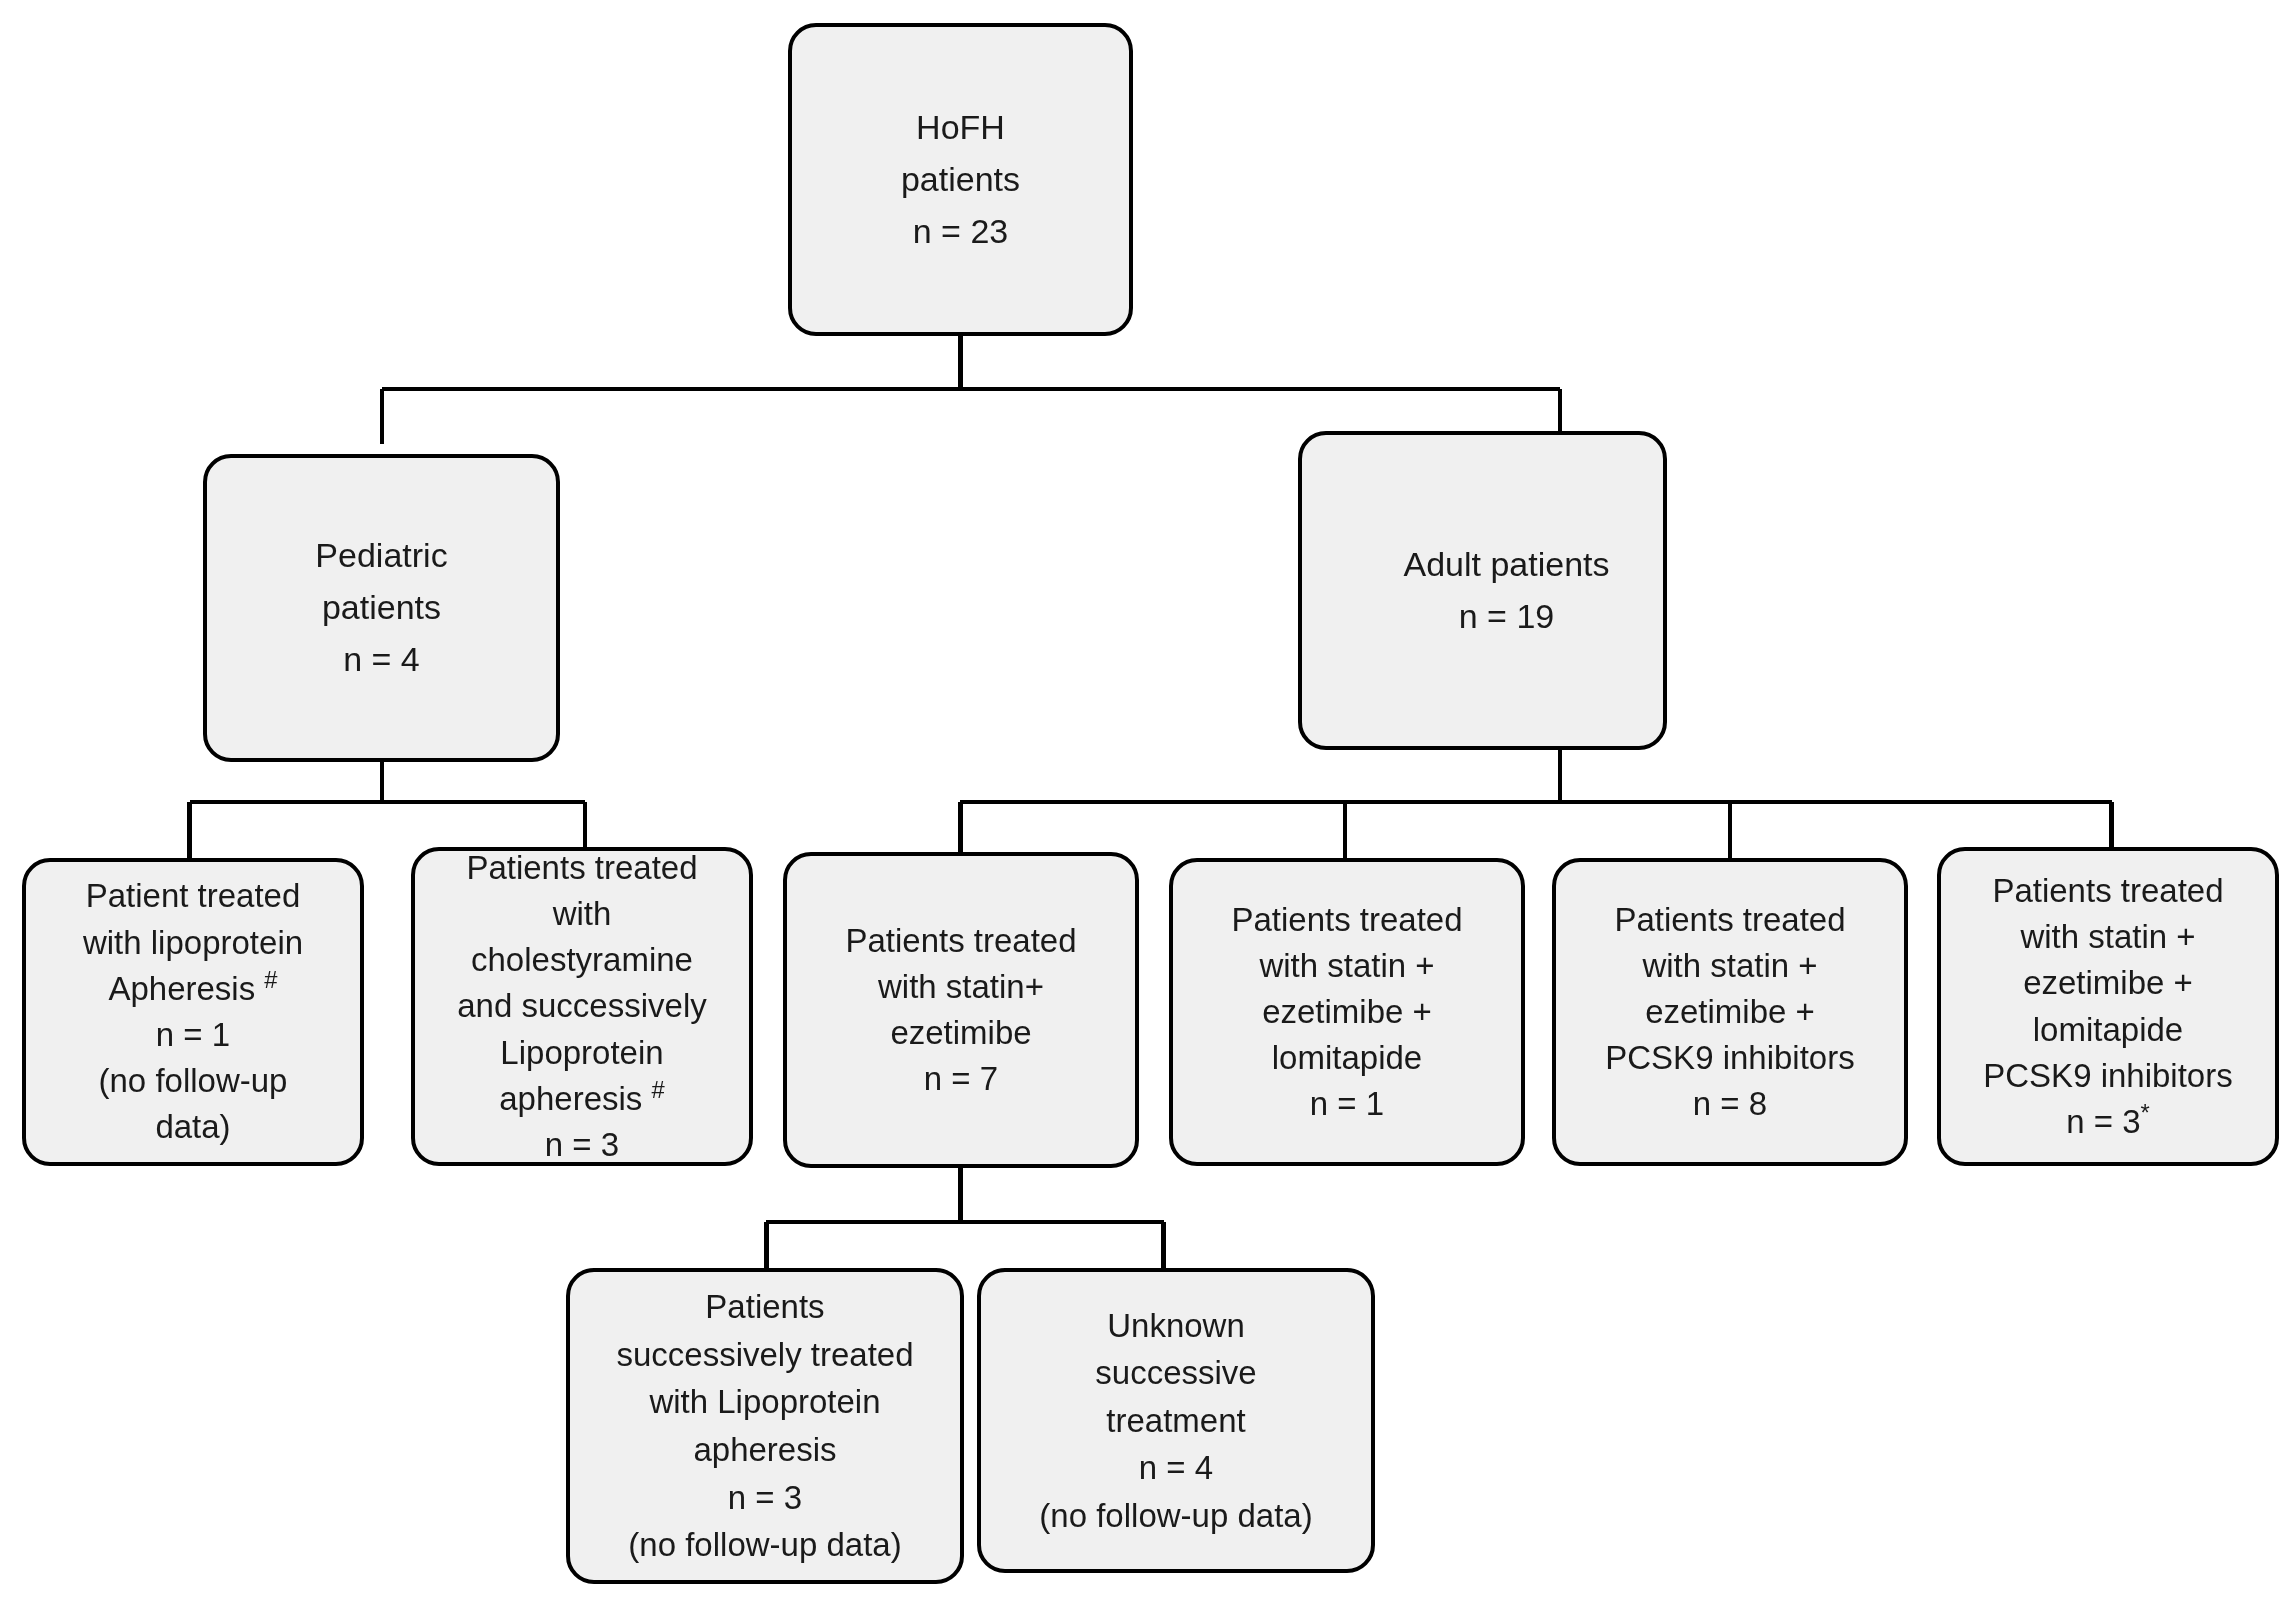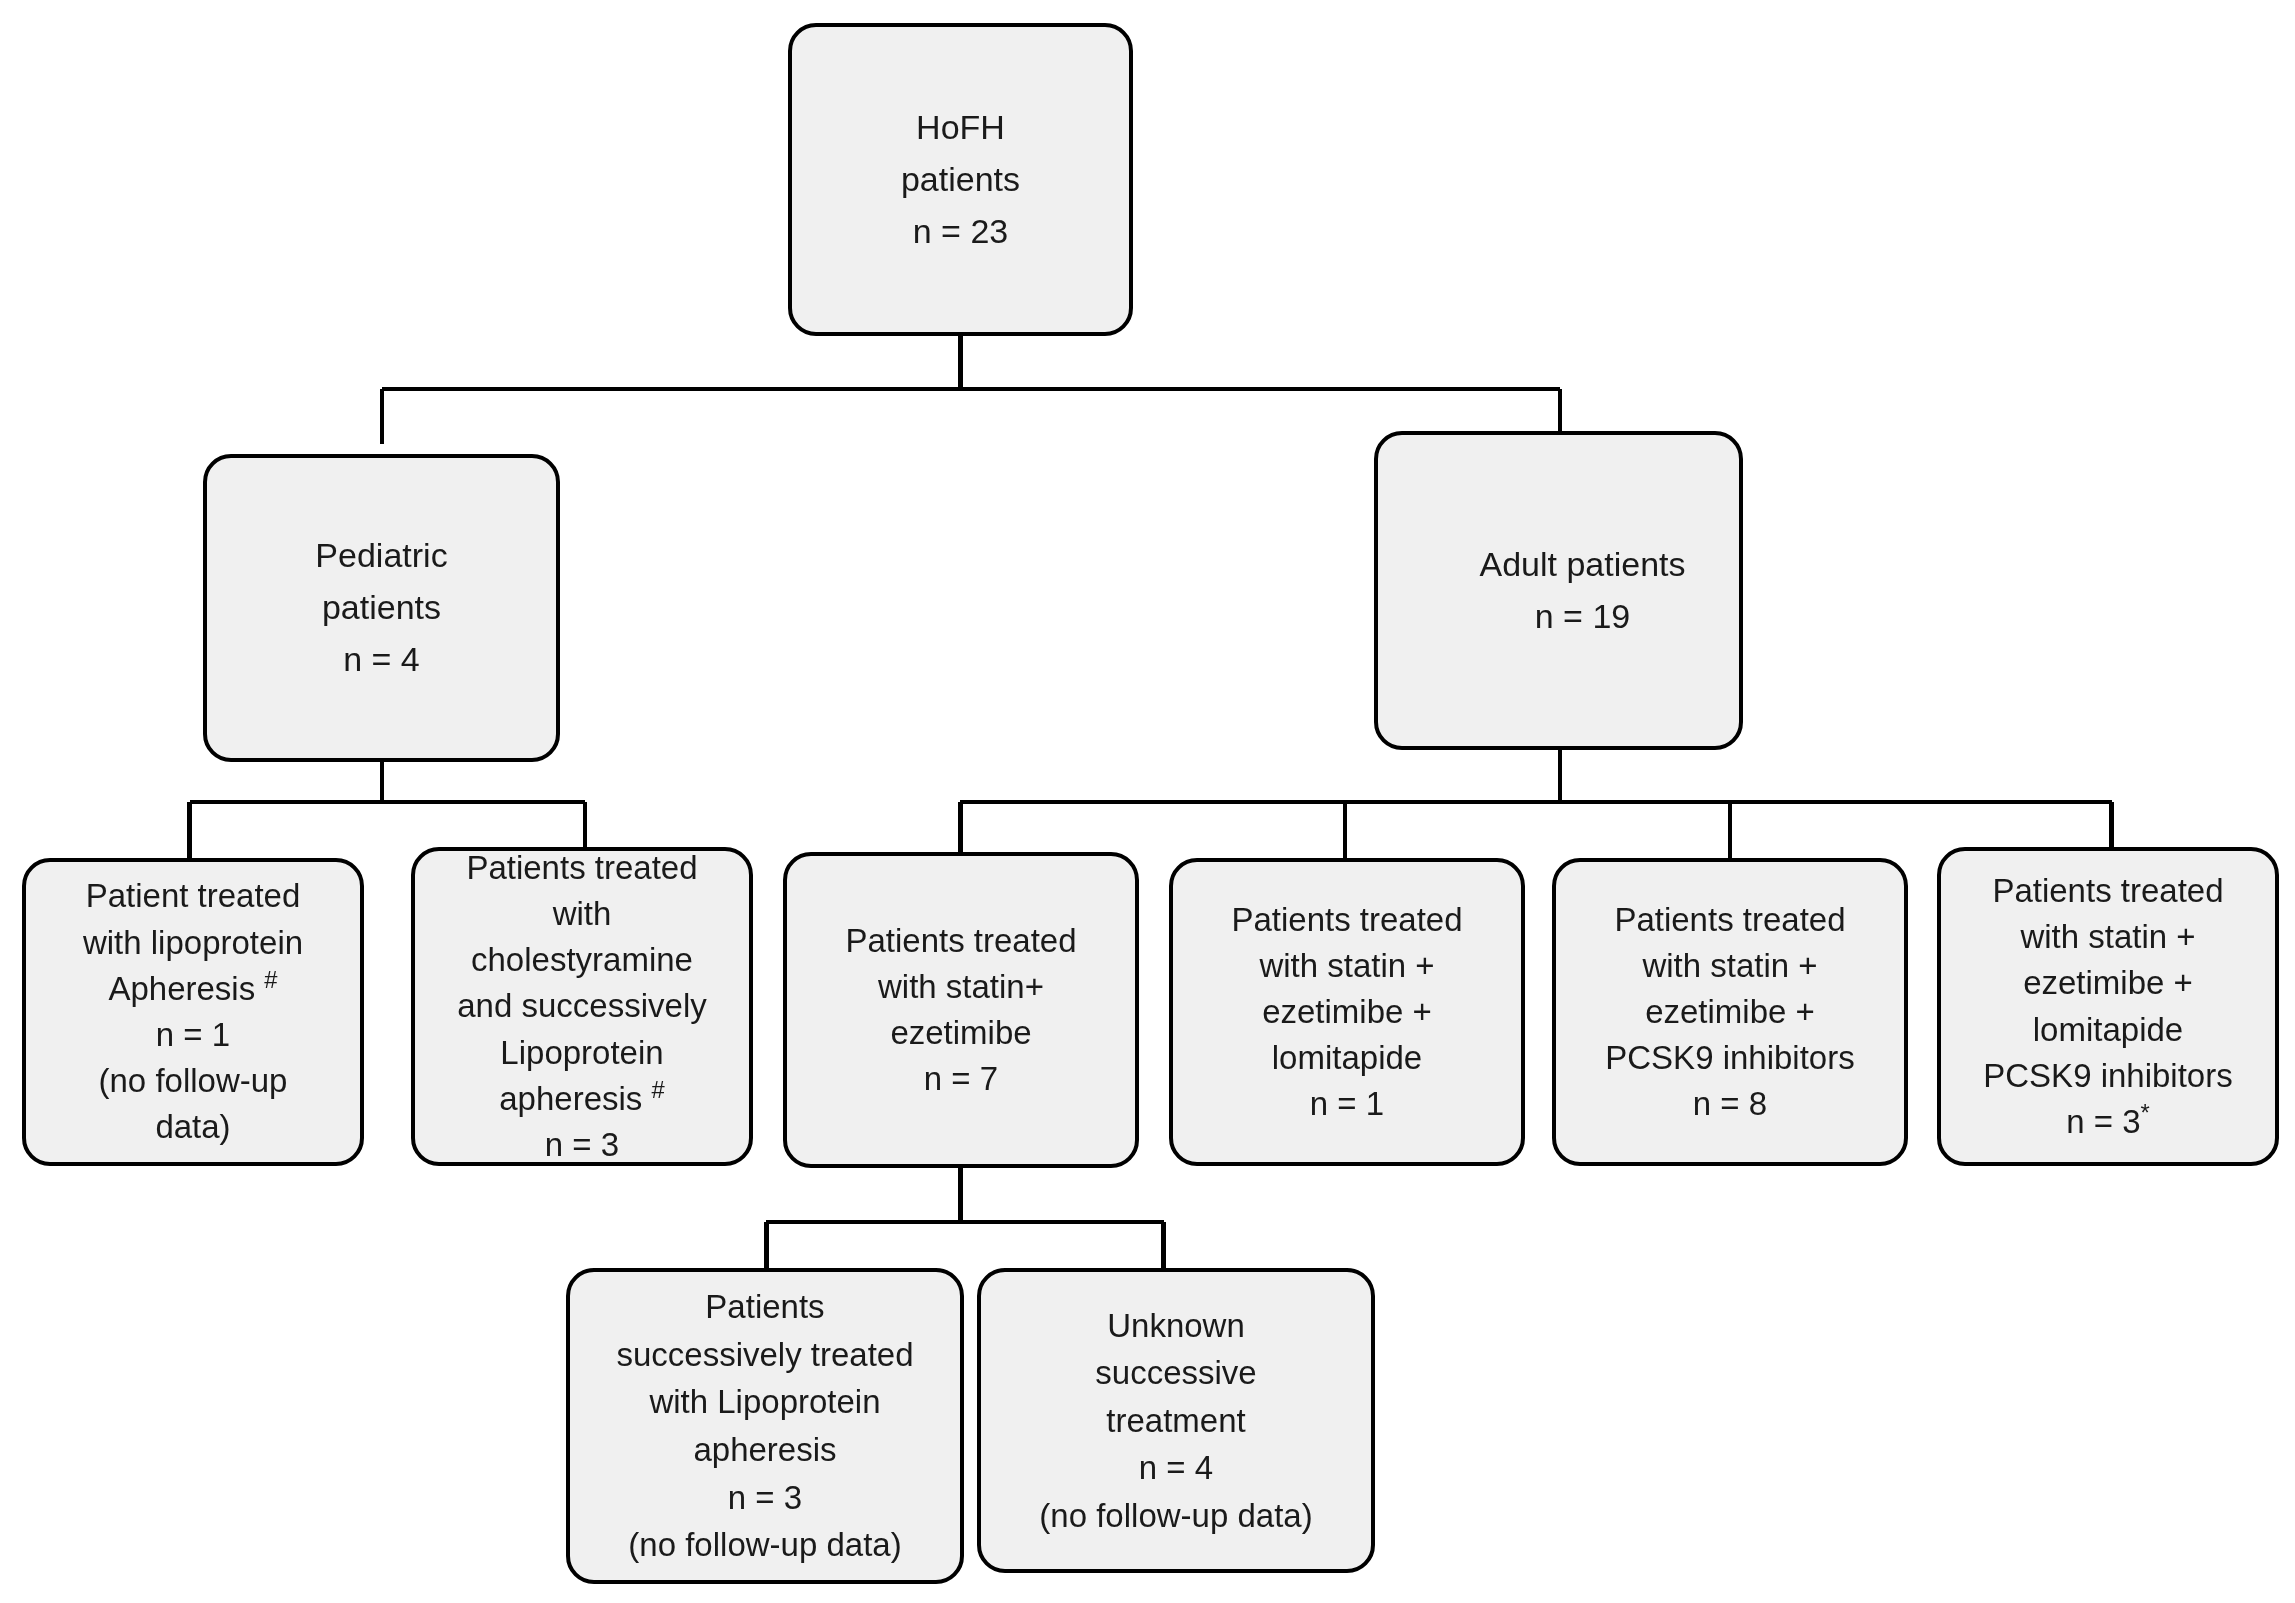--- a/index.html
+++ b/index.html
@@ -90,21 +90,21 @@
   </svg>
 
   <div class="node-box" style="left:788px; top:23.4px; width:345px; height:313px;">
     <span class="node-text sz-root">HoFH<br>patients<br>n = 23</span>
   </div>
 
   <div class="node-box" style="left:203px; top:442px; width:357px; height:308px;margin-top:12px;">
     <span class="node-text sz-lvl2">Pediatric<br>patients<br>n = 4</span>
   </div>
 
-  <div class="node-box" style="left:1374px; top:431px; width:369px; height:319px;padding-left:48px;">
+  <div class="node-box" style="left:1298px; top:431px; width:369px; height:319px;padding-left:48px;">
     <span class="node-text sz-lvl2">Adult patients<br>n = 19</span>
   </div>
 
   <div class="node-box" style="left:22px; top:858px; width:342px; height:308px;align-items:center;">
     <span class="node-text sz-lvl3">Patient treated<br>with lipoprotein<br>Apheresis <span class="sup">#</span><br>n = 1<br>(no follow-up<br>data)</span>
   </div>
 
   <div class="node-box" style="left:411px; top:847px; width:342px; height:319px;">
     <span class="node-text sz-lvl3">Patients treated<br>with<br>cholestyramine<br>and successively<br>Lipoprotein<br>apheresis <span class="sup">#</span><br>n = 3</span>
   </div>

